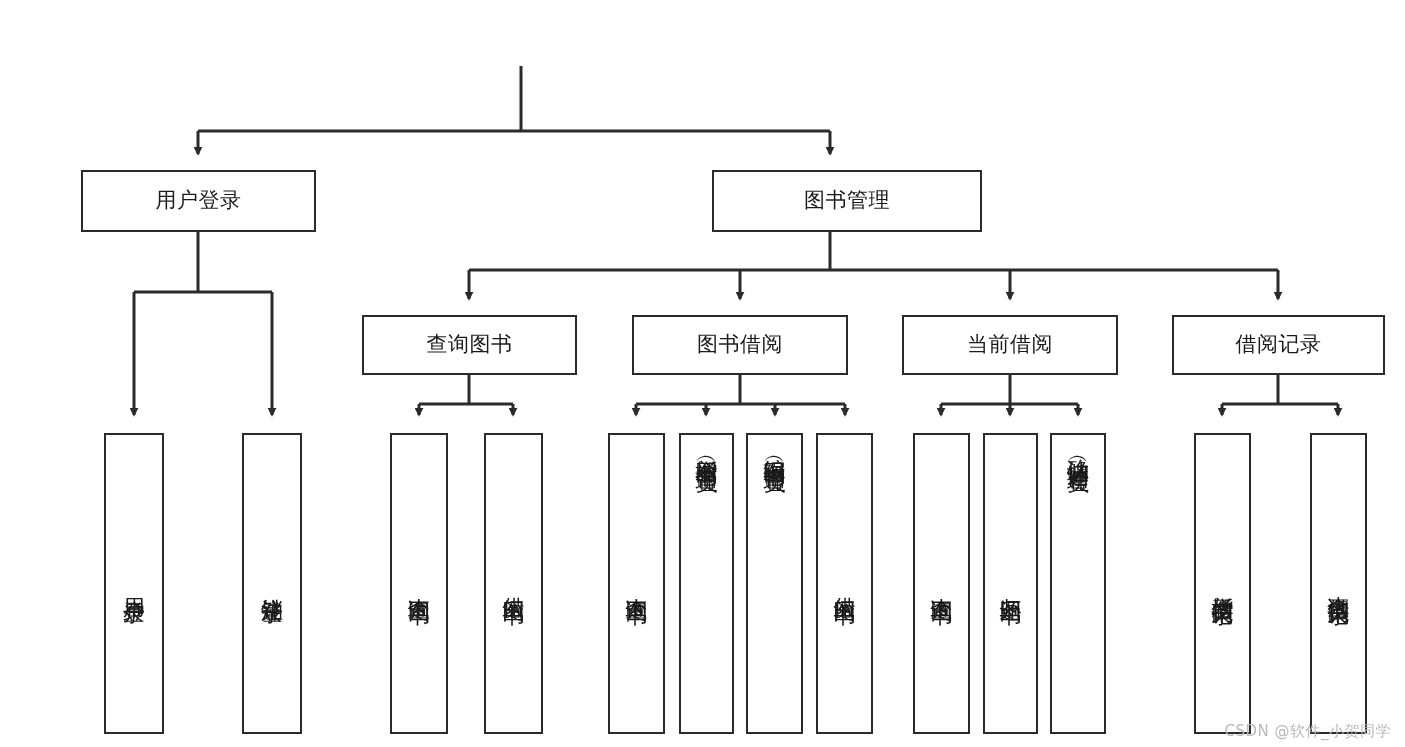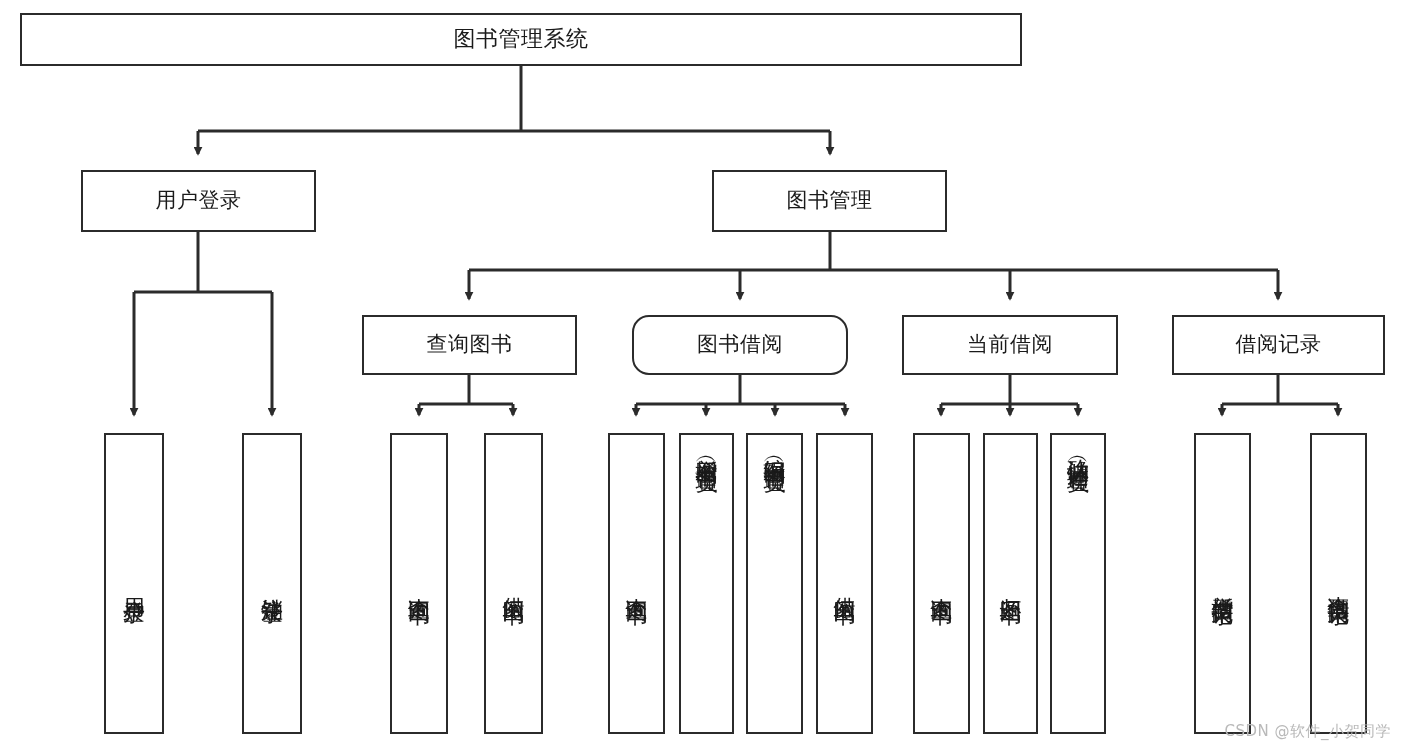--- a/index.html
+++ b/index.html
@@ -123,35 +123,32 @@
       <path d="M1010,404 L1010,415" marker-end="url(#arrowhead)"></path>
       <path d="M1078,404 L1078,415" marker-end="url(#arrowhead)"></path>
 
       <path d="M1278,375 L1278,404"></path>
       <path d="M1222,404 L1338,404"></path>
       <path d="M1222,404 L1222,415" marker-end="url(#arrowhead)"></path>
       <path d="M1338,404 L1338,415" marker-end="url(#arrowhead)"></path>
     </g>
   </svg>
 
-  <div class="node node-h" id="root-node" style="left:20px; top:13px; width:1002px; height:53px;">
-    <span class="node-label">图书管理系统</span>
-  </div>
 
   <div class="node node-h" style="left:81px; top:170px; width:235px; height:62px;">
     <span class="node-label">用户登录</span>
   </div>
-  <div class="node node-h" style="left:712px; top:170px; width:235px; height:62px;text-align:center;">
+  <div class="node node-h" style="left:712px; top:170px; width:270px; height:62px;text-align:center;">
     <span class="node-label">图书管理</span>
   </div>
 
   <div class="node node-h" style="left:362px; top:315px; width:215px; height:60px;">
     <span class="node-label">查询图书</span>
   </div>
-  <div class="node node-h" style="left:632px; top:315px; width:216px; height:60px;border-radius:17px;">
+  <div class="node node-h" style="left:632px; top:315px; width:216px; height:60px;">
     <span class="node-label">图书借阅</span>
   </div>
   <div class="node node-h" style="left:1172px; top:315px; width:213px; height:60px;">
     <span class="node-label">借阅记录</span>
   </div>
   <div class="node node-h" style="left:902px; top:315px; width:216px; height:60px;">
     <span class="node-label">当前借阅</span>
   </div>
 
   <div class="node node-v align-mid" style="left:104px; top:433px; width:60px; height:301px;">

